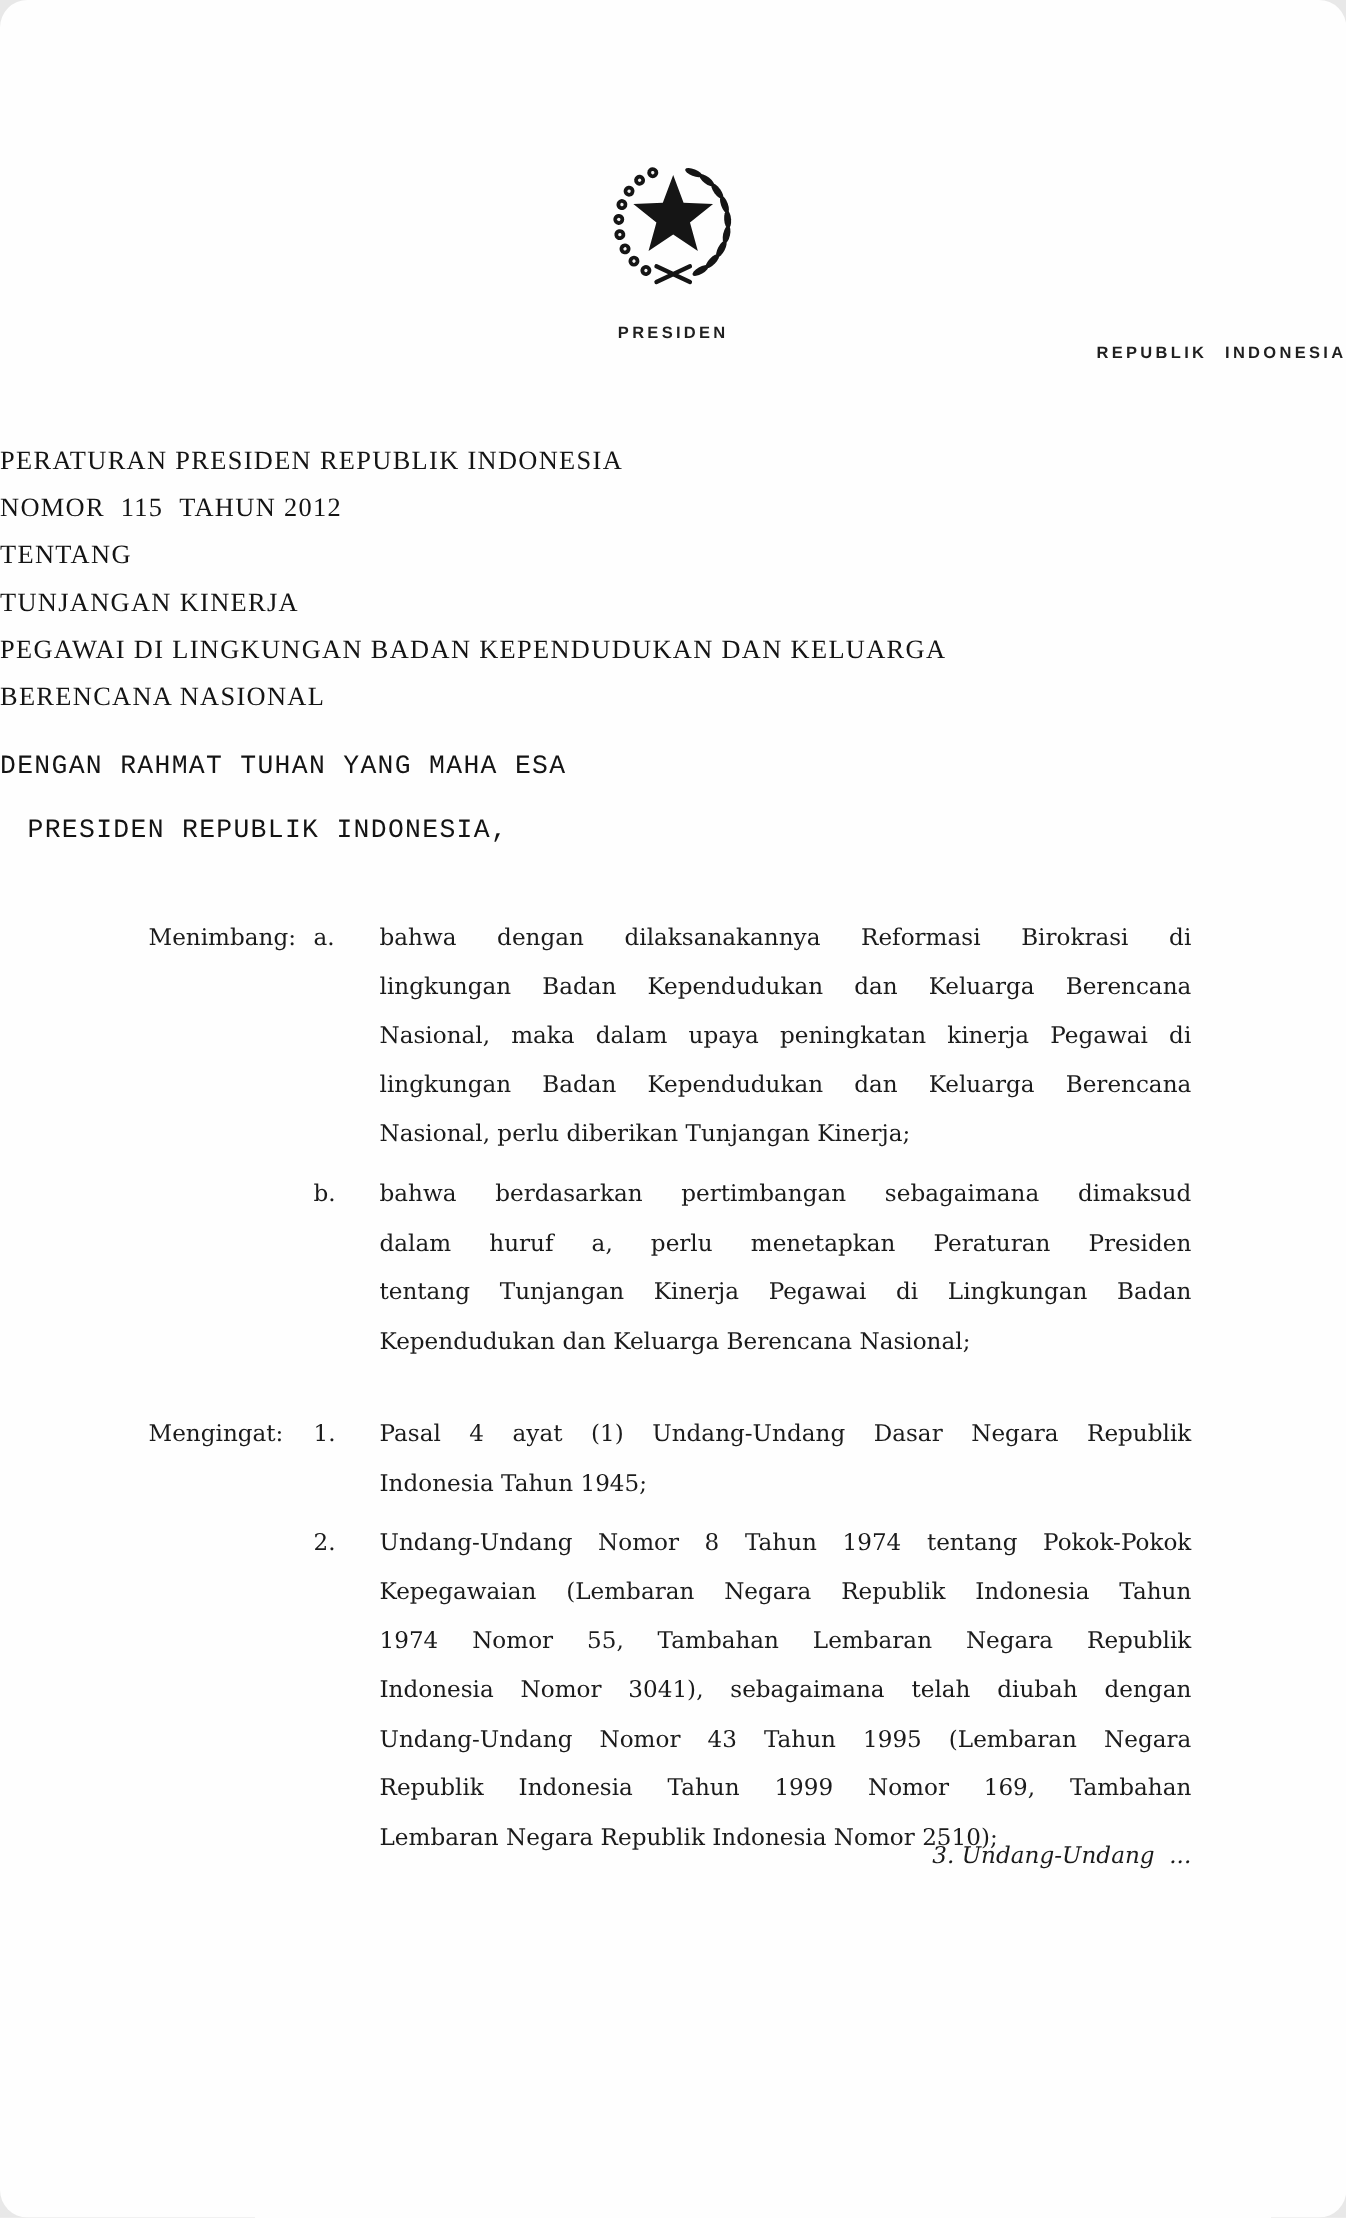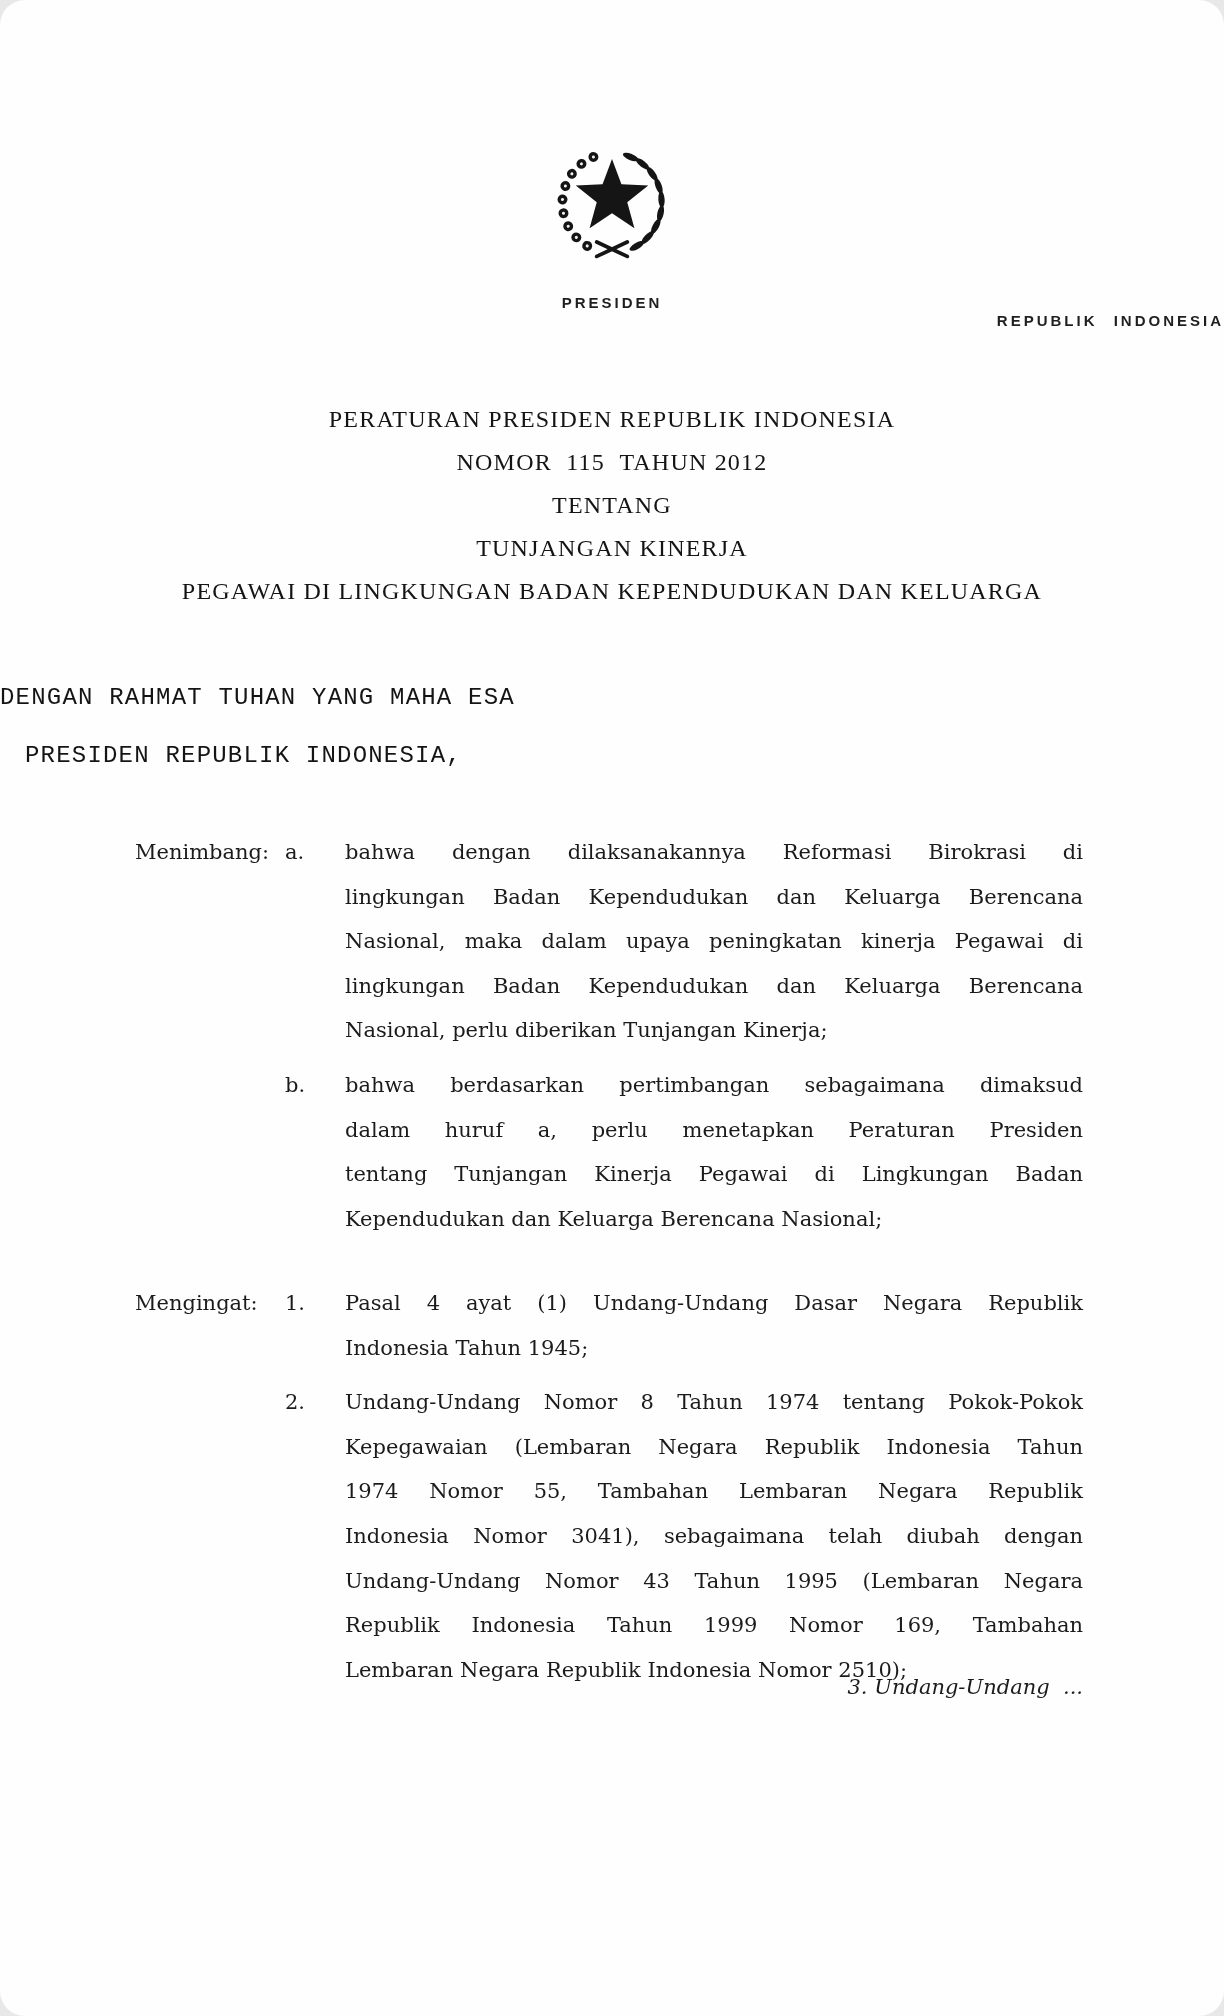--- a/index.html
+++ b/index.html
@@ -12,21 +12,21 @@
   
   .emblem { position:absolute; top:140px; left:0; width:100%; text-align:center; }
   .emblem svg { width:124px; height:124px; }
   .cap1 { position:absolute; top:294px; left:0; width:100%; text-align:center;
           font-family:"Liberation Sans", sans-serif; font-weight:bold;
           font-size:15px; letter-spacing:3px; color:#1f1f1f; }
   .cap2 { position:absolute; top:312px; left:0; width:100%; text-align:right;
           font-family:"Liberation Sans", sans-serif; font-weight:bold;
           font-size:15px; letter-spacing:3px; word-spacing:9px; color:#1f1f1f; }
   
-  .title-block { position:absolute; top:398px; left:0; width:100%; text-align:center;
+  .title-block { position:absolute; top:398px; left:0; width:100%; 
           font-family:"Liberation Serif", serif; font-size:24px; letter-spacing:1.2px;
           color:#141414; }
   .title-block .tline { height:43px; line-height:43px; }
   .centerline { position:absolute; left:0; width:100%; text-align:left;
           font-family:Liberation Mono, monospace; font-size:24px; letter-spacing:1.2px;
           color:#141414; line-height:28px; }
   .invocation { top:684px; }
   .issuer { top:742px;padding-left:25px; }
   
   .clause { position:absolute; left:135px; width:948px;
@@ -85,20 +85,21 @@
   </div>
   <div class="cap1">PRESIDEN</div>
   <div class="cap2">REPUBLIK INDONESIA</div>
 
   <div class="title-block">
     <div class="tline">PERATURAN PRESIDEN REPUBLIK INDONESIA</div>
     <div class="tline">NOMOR &nbsp;115 &nbsp;TAHUN 2012</div>
     <div class="tline">TENTANG</div>
     <div class="tline">TUNJANGAN KINERJA</div>
     <div class="tline">PEGAWAI DI LINGKUNGAN BADAN KEPENDUDUKAN DAN KELUARGA</div>
+    <div class="tline">BERENCANA NASIONAL</div>
   </div>
 
   <div class="centerline invocation">DENGAN RAHMAT TUHAN YANG MAHA ESA</div>
   <div class="centerline issuer">PRESIDEN REPUBLIK INDONESIA,</div>
 
   <div class="clause sec-menimbang">
     <div class="label">Menimbang:</div>
 
     <div class="marker">a.</div>
     <div class="lines">

